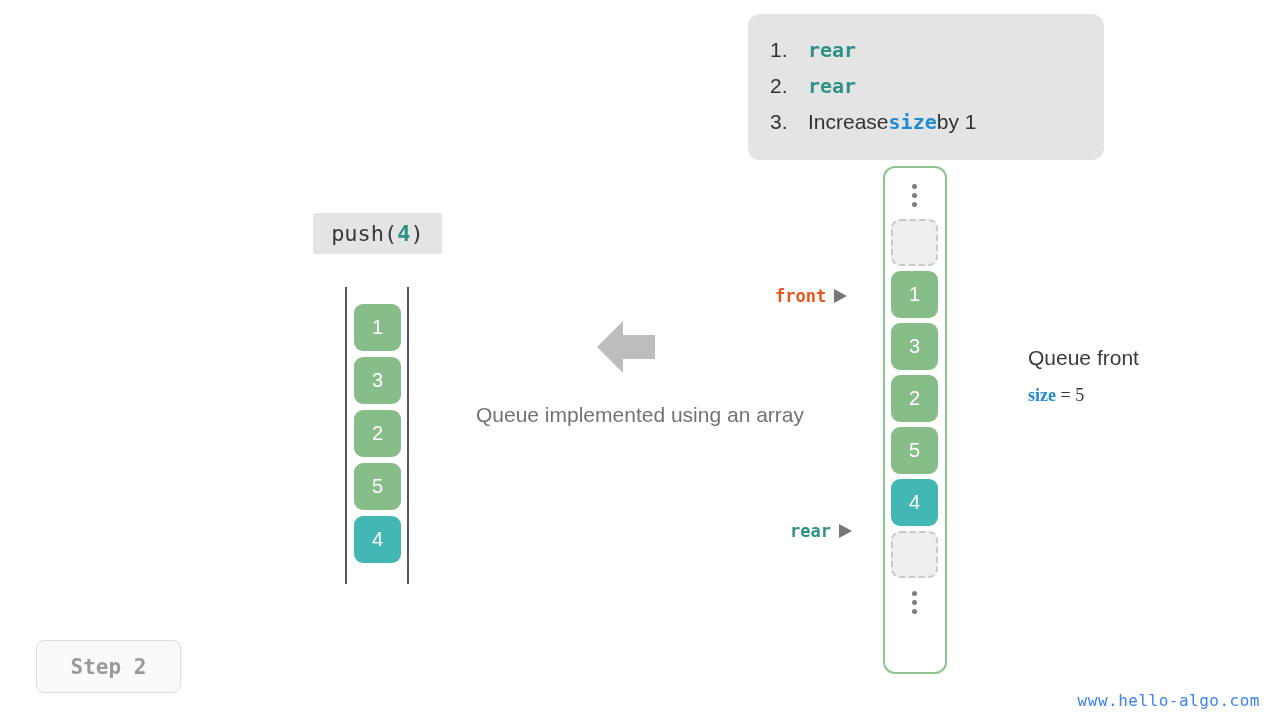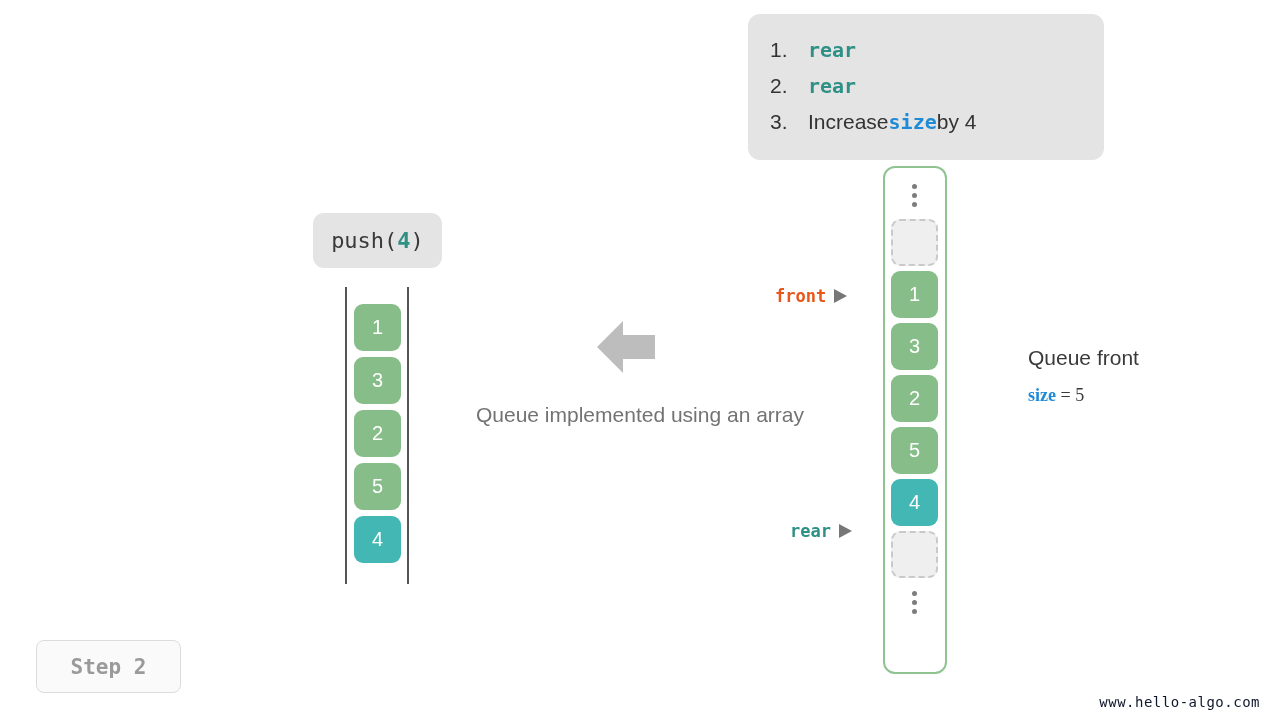--- a/index.html
+++ b/index.html
@@ -54,23 +54,23 @@
     color: #1f8ad6;
     font-size: 20px;
   }
 
   
   .push-label {
     position: absolute;
     left: 313px;
     top: 213px;
     width: 129px;
-    height: 55px;
+    height: 41px;
     background: #e4e4e4;
-    border-radius: 11px;
+    border-radius: 3px;
     display: flex;
     align-items: center;
     justify-content: center;
     font-family: "DejaVu Sans Mono", "Liberation Mono", monospace;
     font-size: 22px;
     color: #3a3a3a;
     letter-spacing: 0px;
     box-sizing: border-box;
   }
   .push-label .arg { color: #2f9186; font-weight: bold; }
@@ -238,22 +238,22 @@
     box-sizing: border-box;
     text-align: center;
   }
 
   
   .watermark {
     position: absolute;
     right: 20px;
     bottom: 10px;
     font-family: "DejaVu Sans Mono", "Liberation Mono", monospace;
-    font-size: 14px;
-    color: #0f172a;
+    font-size: 16px;
+    color: #3b82f6;
     letter-spacing: 0.5px;
   }
 </style>
 </head>
 <body>
 
 <div class="instructions">
   <div class="instr-row">
     <span class="instr-num">1.</span>
     <span class="mono-teal">rear</span>
@@ -261,21 +261,21 @@
   </div>
   <div class="instr-row">
     <span class="instr-num">2.</span>
     <span class="mono-teal">rear</span>
     <span class="instr-text"></span>
   </div>
   <div class="instr-row">
     <span class="instr-num">3.</span>
     <span class="instr-text">Increase </span>
     <span class="mono-blue">size</span>
-    <span class="instr-text"> by 4</span>
+    <span class="instr-text"> by 1</span>
   </div>
 </div>
 
 <div class="push-label">
   <span>push(</span>
     <span class="arg">4</span>
     <span>)</span>
 </div>
 
 <div class="left-array">

